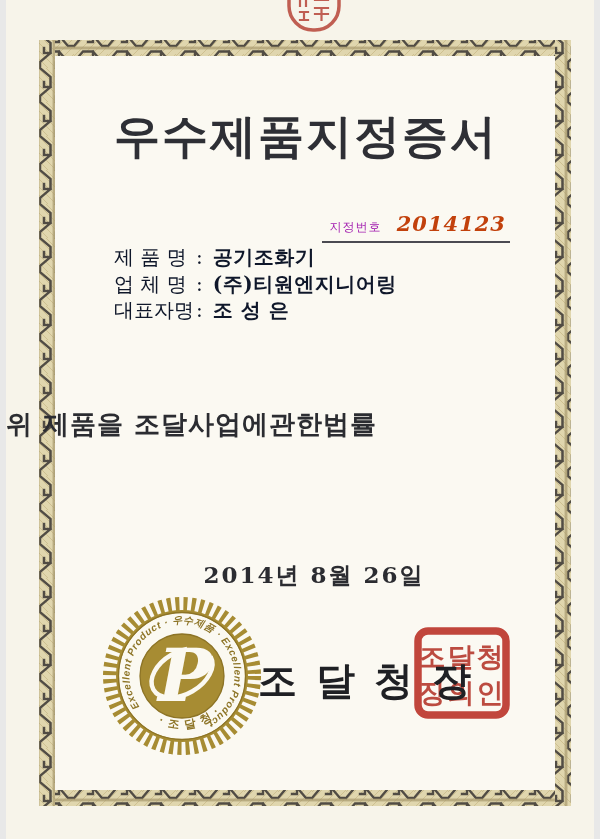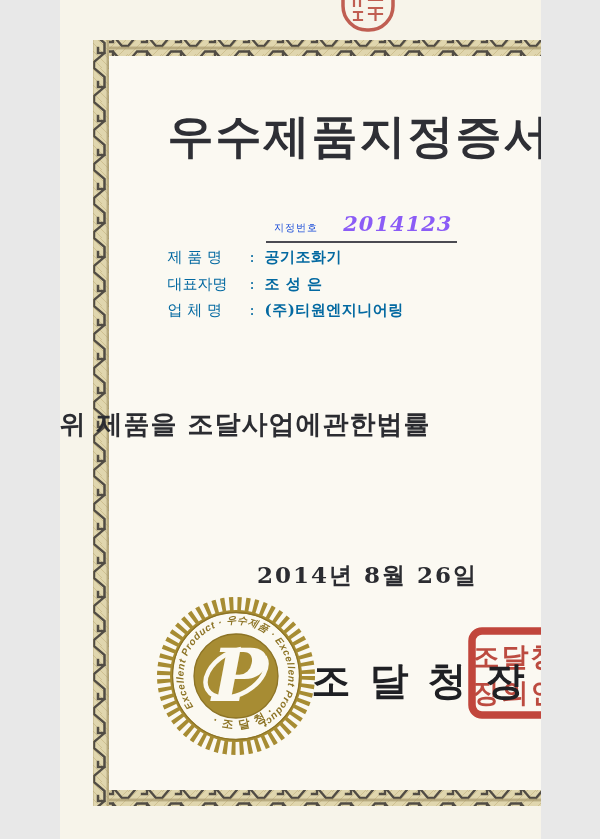--- a/index.html
+++ b/index.html
@@ -1,34 +1,34 @@
 <!DOCTYPE html>
 <html><head>
 <meta charset="utf-8">
 <style>
   html,body{margin:0;padding:0;background:#e8e8e8;}
   #page{
-    position:relative;width:481px;height:839px;margin:0 auto;
+    position:relative;width:588px;height:839px;margin:0 auto;
     background:#f7f4ea;overflow:hidden;
     font-family:"DejaVu Serif","Liberation Serif",serif;color:#2b2c31;
   }
   .inner-paper{position:absolute;left:49px;top:56px;width:500px;height:734px;background:#fbf9f2;}
   #border-svg{position:absolute;left:0;top:0;width:600px;height:839px;pointer-events:none;}
   .top-stamp{position:absolute;left:279px;top:-16px;width:58px;height:52px;}
   .cert-title{
     position:absolute;top:106px;left:0;width:600px;margin:0;
     text-align:center;font-size:46px;font-weight:bold;letter-spacing:2px;color:#2e2f35;
   }
   .certno{
     position:absolute;top:211px;right:84px;
     border-bottom:2px solid #4b4b52;padding:0 4px 5px 8px;white-space:nowrap;
   }
-  .certno .lbl{font-size:10px;letter-spacing:1px;color:#1d4ed8;}
-  .certno .num{font-size:21px;font-weight:bold;font-style:italic;margin-left:20px;letter-spacing:1px;color:#8b5cf6;}
-  .fields{position:absolute;left:108px;top:244px;font-size:15px;line-height:26.5px;color:#0369a1;white-space:nowrap;}
+  .certno .lbl{font-size:12px;letter-spacing:1px;color:#a21caf;}
+  .certno .num{font-size:21px;font-weight:bold;font-style:italic;margin-left:10px;letter-spacing:1px;color:#c2410c;}
+  .fields{position:absolute;left:108px;top:244px;font-size:20px;line-height:26.5px;color:#0f172a;white-space:nowrap;}
   .fields .fl{display:inline-block;min-width:80px;}
   .fields .fc{margin:0 10px 0 2px;}
   .fields .fv{font-weight:600;letter-spacing:0.5px;}
   .decl{
     position:absolute;top:406px;left:0;width:600px;text-align:left;
     font-size:26px;font-weight:bold;line-height:37px;letter-spacing:1px;color:#2b2c31;
   }
   .issue-date{
     position:absolute;top:560px;left:8px;width:600px;text-align:center;
     font-size:23px;font-weight:bold;letter-spacing:2px;color:#2b2c31;
@@ -85,24 +85,24 @@
   <div class="certno">
     <span class="lbl">지정번호</span>
     <span class="num">2014123</span>
   </div>
 
   <div class="fields">
     <div>
       <span class="fl">제 품 명</span><span class="fc">:</span><span class="fv">공기조화기</span>
     </div>
     <div>
-      <span class="fl">대표자명</span><span class="fc">:</span><span class="fv">조 성 은</span>
+      <span class="fl">업 체 명</span><span class="fc">:</span><span class="fv">(주)티원엔지니어링</span>
     </div>
     <div>
-      <span class="fl">업 체 명</span><span class="fc">:</span><span class="fv">(주)티원엔지니어링</span>
+      <span class="fl">대표자명</span><span class="fc">:</span><span class="fv">조 성 은</span>
     </div>
   </div>
 
   <div class="decl">
     <div>위 제품을 조달사업에관한법률</div>
   </div>
 
   <div class="issue-date">2014년 8월 26일</div>
 
   <svg class="emblem" viewBox="0 0 168 168" xmlns="http://www.w3.org/2000/svg">

